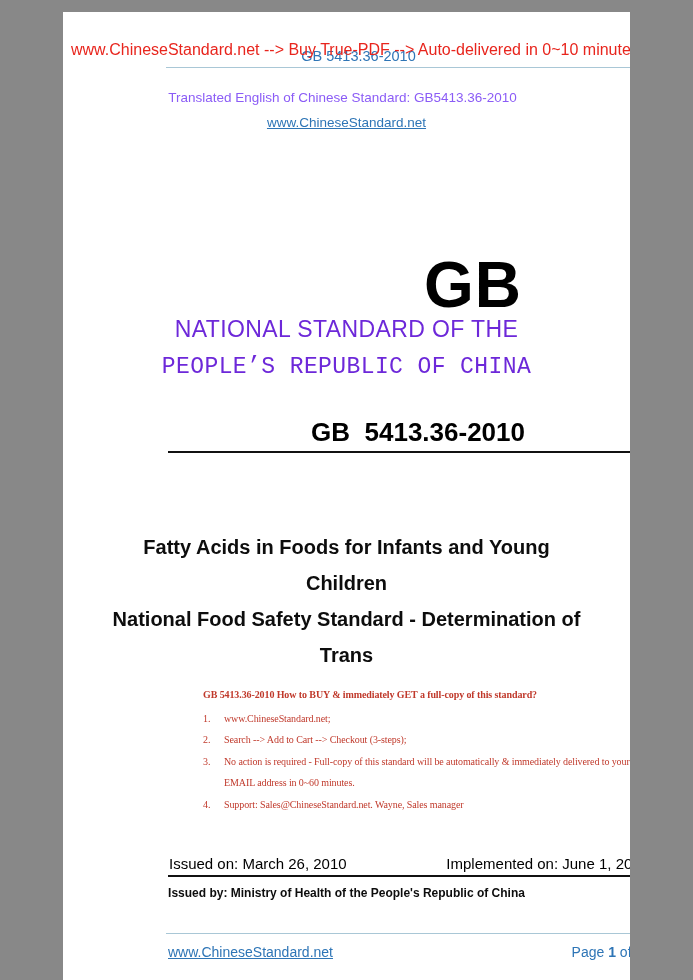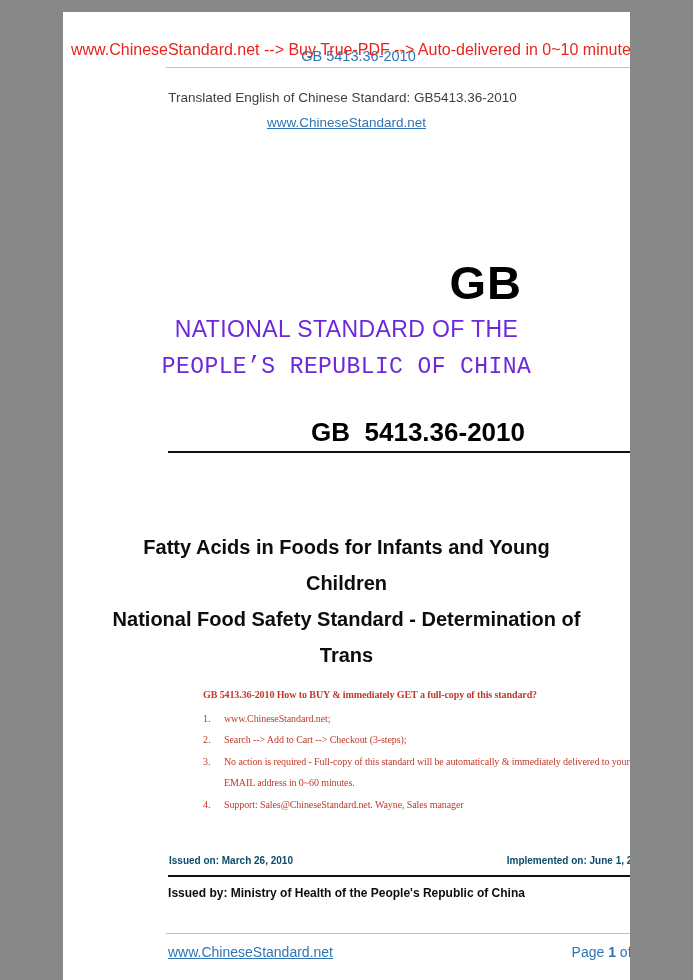--- a/index.html
+++ b/index.html
@@ -38,38 +38,38 @@
     position: absolute;
     top: 55px; left: 103px;
     width: 487px; height: 1px;
     background: #a9c7d6;
   }
   .translated-line {
     position: absolute;
     top: 78px; left: 0; right: 8px;
     text-align: center;
     font-size: 13.5px;
-    color: #404040;
+    color: #8b5cf6;
   }
   .header-site-link, .header-email-link {
     position: absolute;
     left: 0; right: 0;
     text-align: center;
     font-size: 13.5px;
     color: #2e75b6;
   }
   .header-site-link { top: 103px; }
   .header-email-link { top: 128px; }
   .u { text-decoration: underline; cursor: pointer; }
 
   
   .gb-logo {
     position: absolute;
-    top: 247px; right: 108px;
-    font-size: 47px;
+    top: 241px; right: 108px;
+    font-size: 64px;
     font-weight: bold;
     color: #000;
     line-height: 1;
     letter-spacing: 1px;
   }
   .org-line1, .org-line2 {
     position: absolute;
     left: 0; right: 0;
     text-align: center;
     font-size: 23px;
@@ -125,23 +125,23 @@
   }
   .purchase-step .num { text-align: left; }
 
   
   .dates-row {
     position: absolute;
     top: 843px; left: 106px;
     width: 480px;
     display: flex;
     justify-content: space-between;
-    font-size: 10px;
-    font-weight: bold;
-    color: #0c4a6e;
+    font-size: 15px;
+    font-weight: normal;
+    color: #000000;
   }
   .rule-black-bottom {
     position: absolute;
     top: 863px; left: 105px;
     width: 483px; height: 2px;
     background: #111;
   }
   .issued-by {
     position: absolute;
     top: 874px; left: 0; right: 0;

